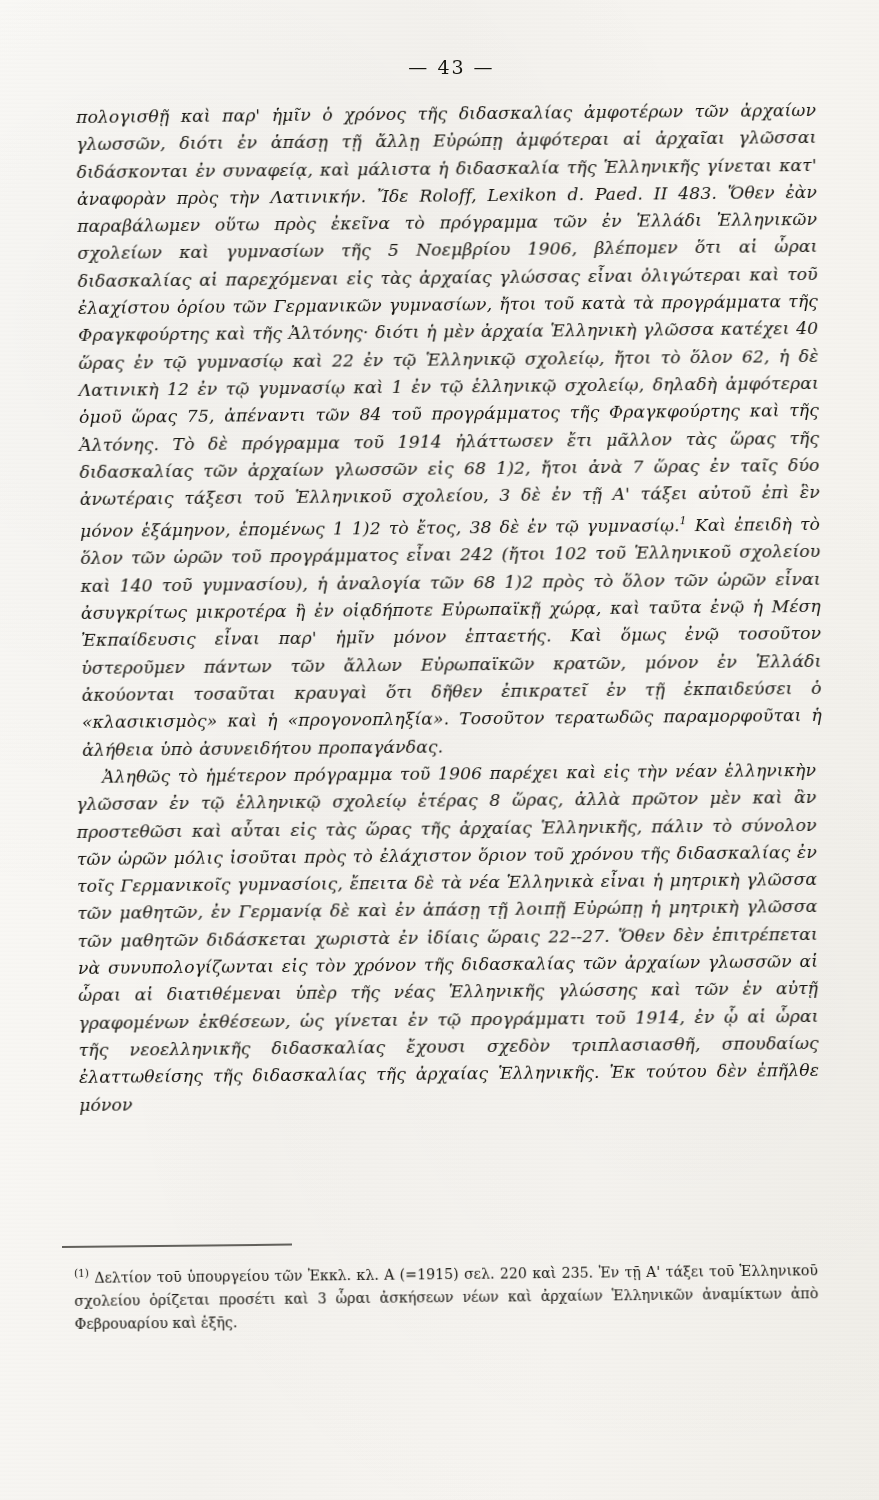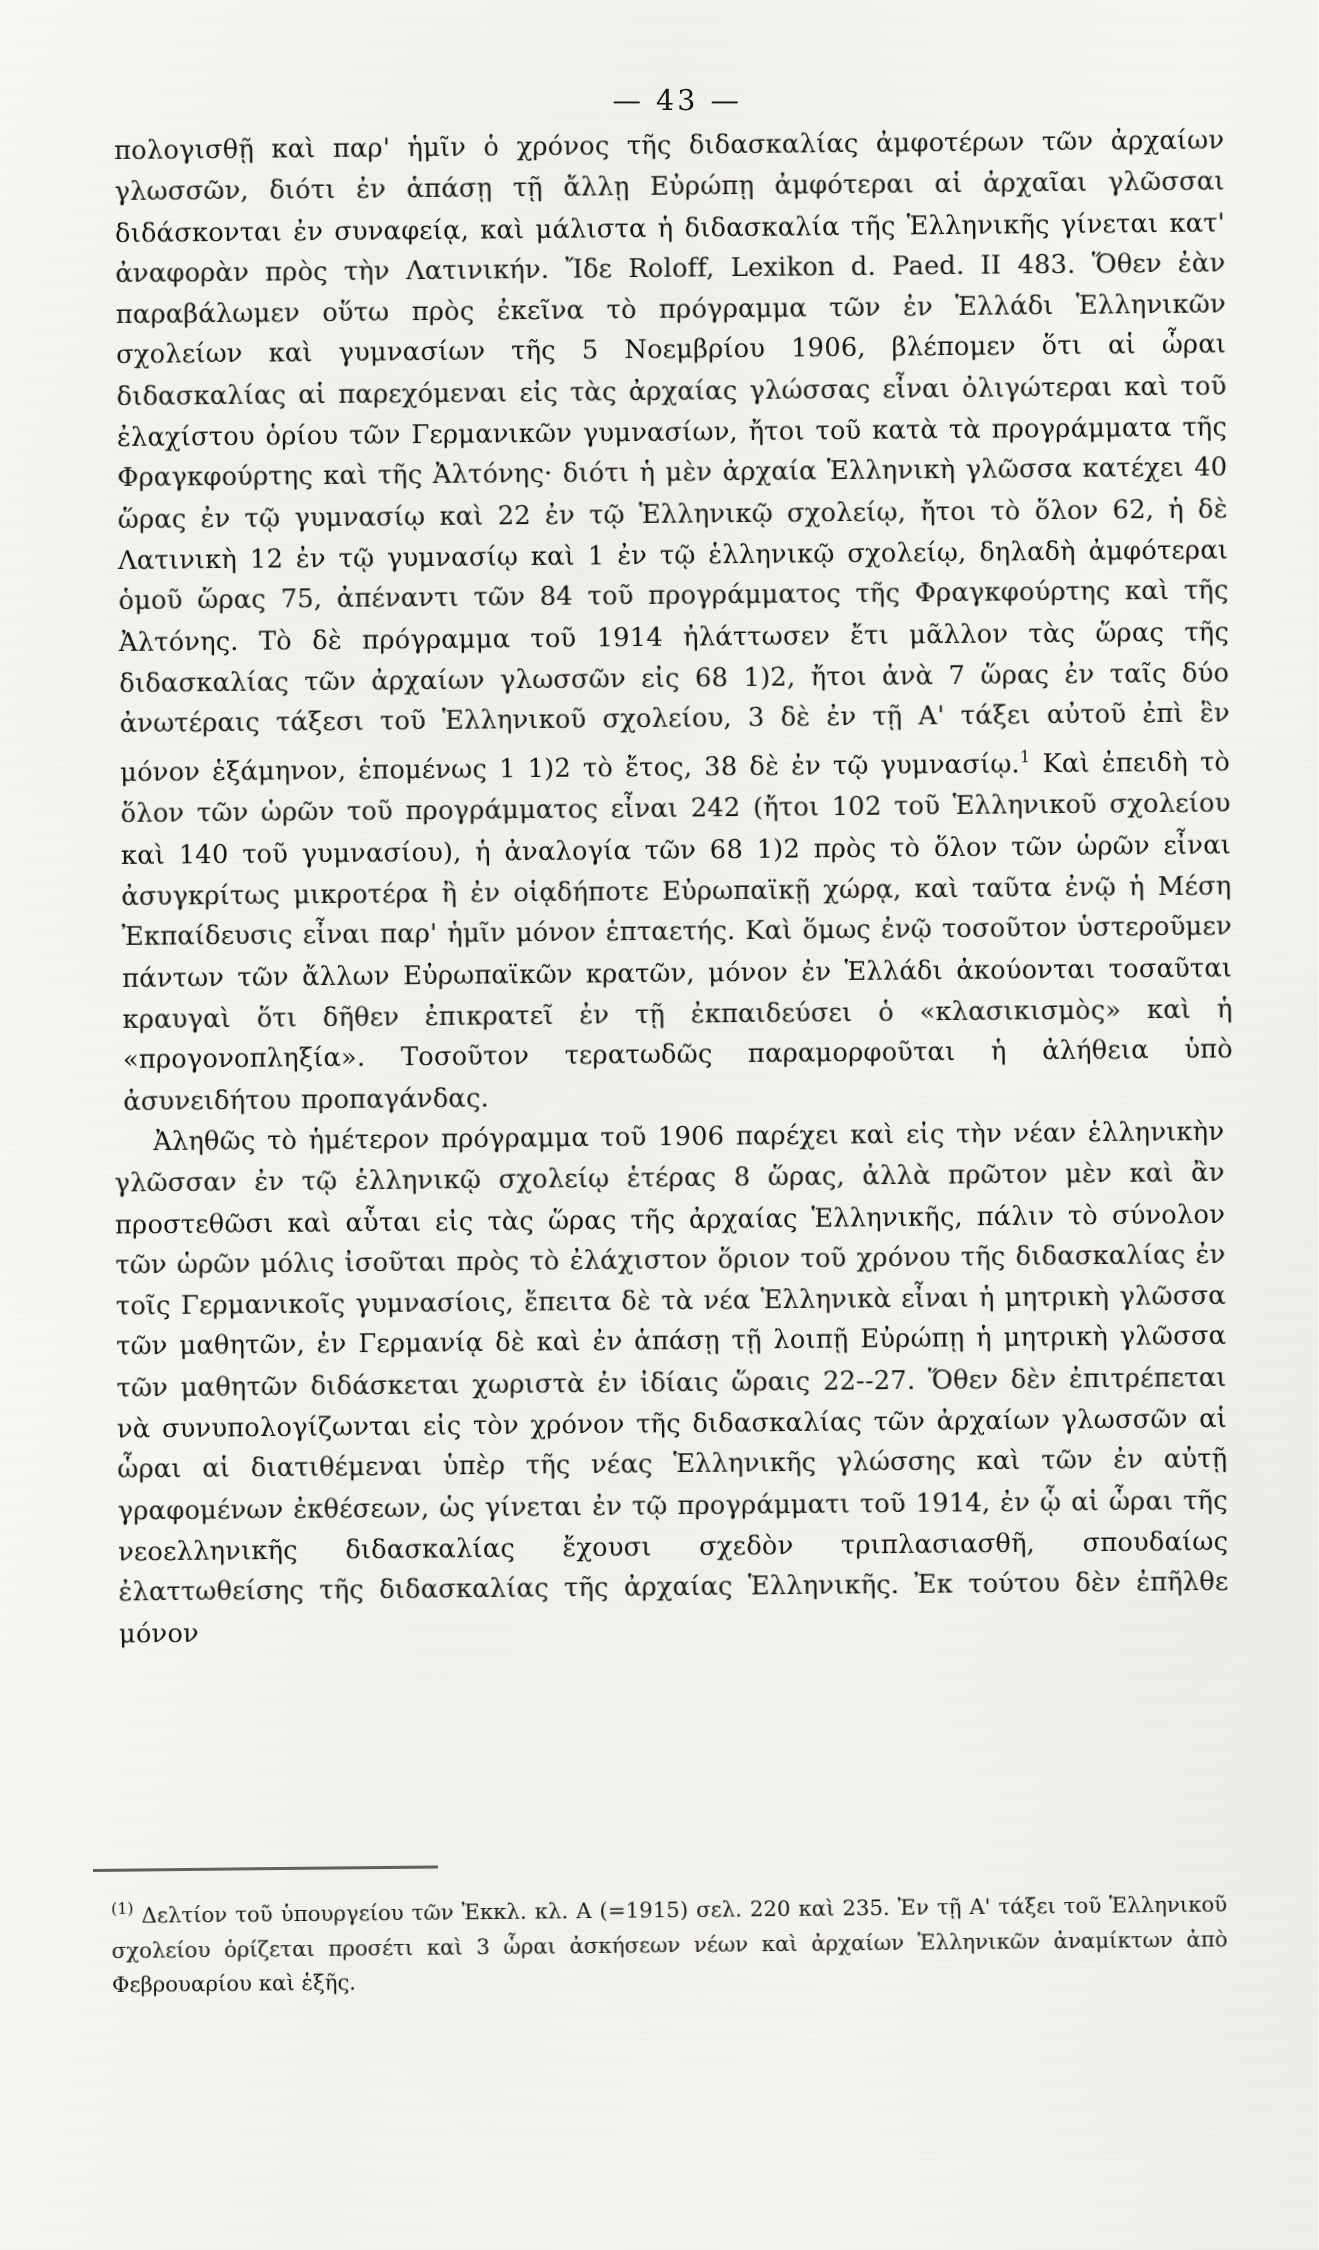--- a/index.html
+++ b/index.html
@@ -43,23 +43,24 @@
     width: 879px;
     text-align: center;
     font-size: 19px;
     letter-spacing: 2px;
     color: #17160f;
     font-family: "DejaVu Serif", serif;
     margin-left: 12px;
   }
   .body-block {
     position: absolute;
-    top: 88px;
+    top: 104px;
     left: 76px;
     width: 740px;
+    font-style: italic;
   }
   .body-block p {
     margin: 0;
     font-size: 17.2px;
     line-height: 27.3px;
     text-align: justify;
     text-justify: inter-word;
     font-family: "DejaVu Serif", serif;
     color: #17150f;
     letter-spacing: .1px;

